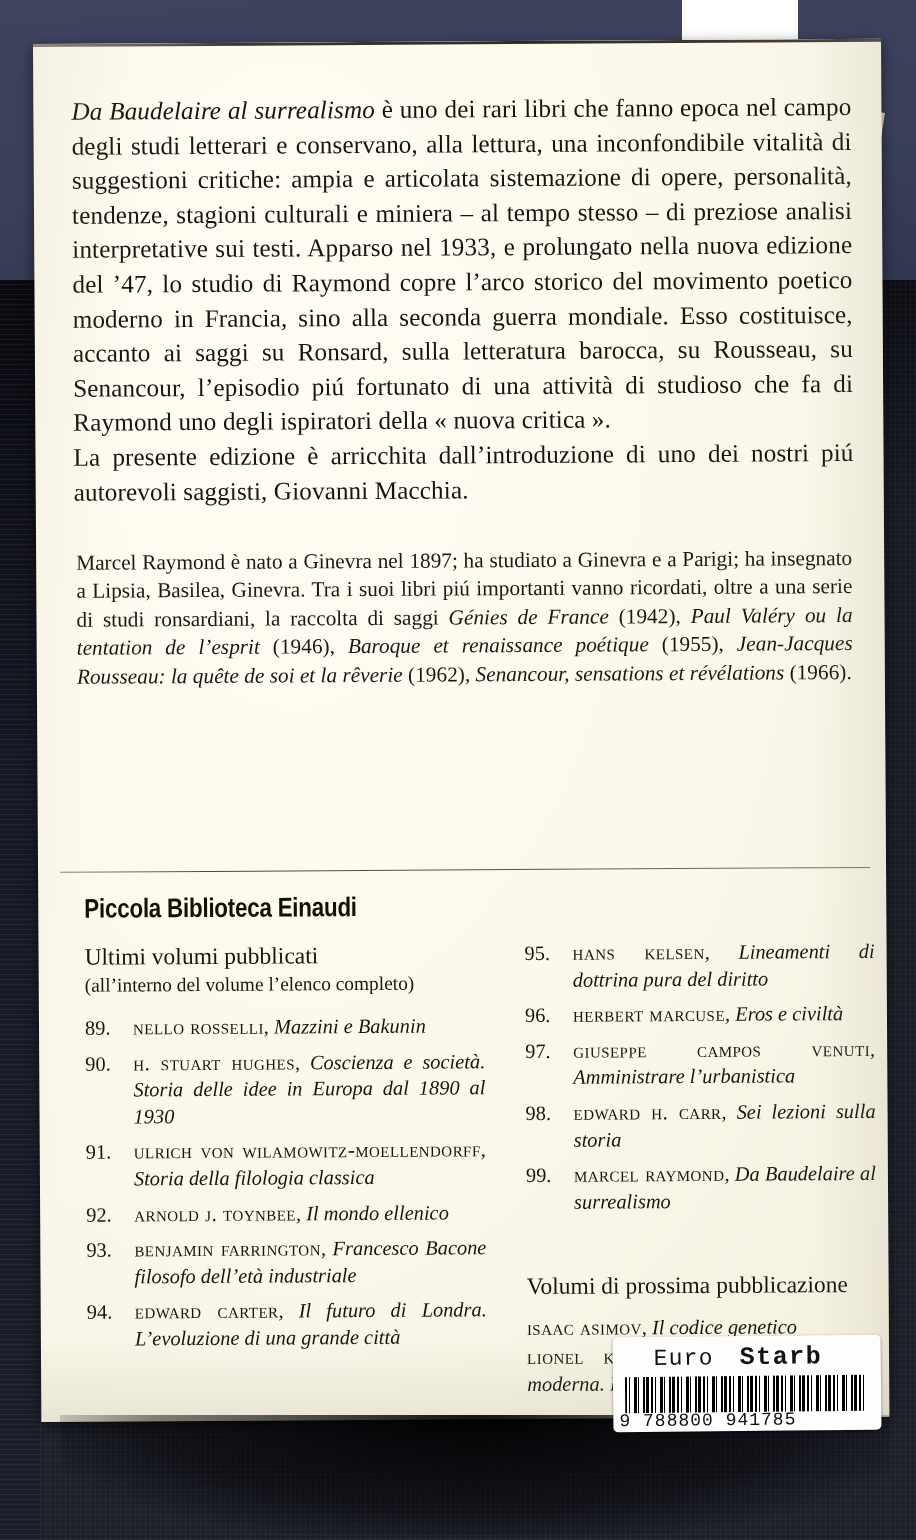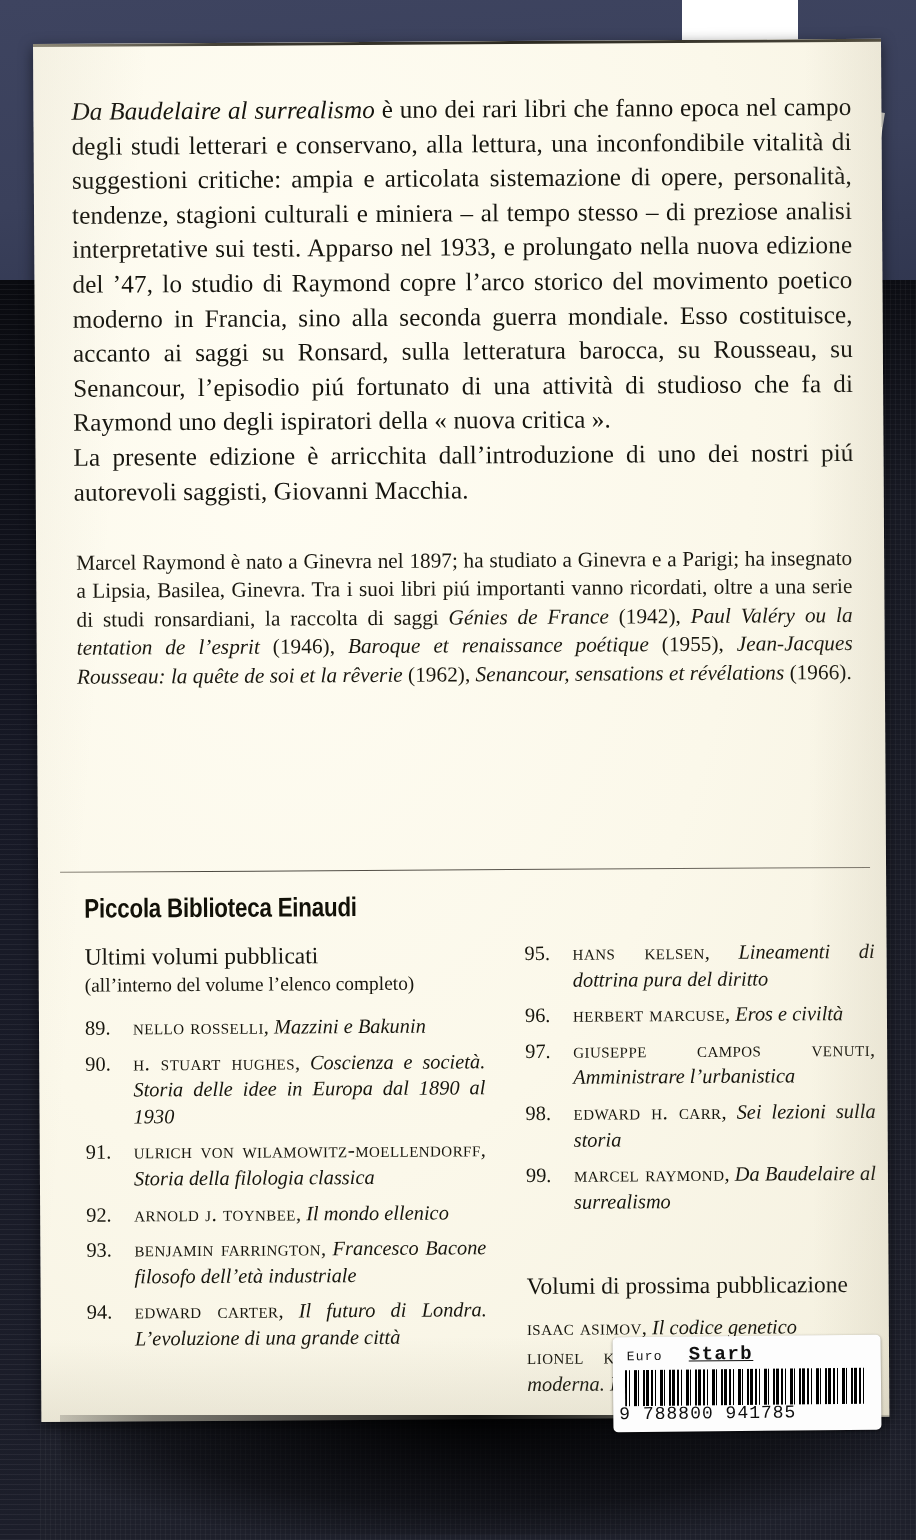--- a/index.html
+++ b/index.html
@@ -251,22 +251,22 @@
     overflow: hidden;
     z-index: 30;
   }
   .sticker-row {
     display: flex;
     align-items: baseline;
     padding: 7px 0 0 14px;
     font-family: "Liberation Mono", monospace;
     color: #121212;
   }
-  .st-euro { font-size: 13px; letter-spacing: 1.2px; }
-  .st-price { font-size: 19px; font-weight: bold; letter-spacing: 1.5px; margin-left: 26px; text-decoration: underline; }
+  .st-euro { font-size: 23px; letter-spacing: 1.2px; margin-left: 27px; }
+  .st-price { font-size: 25px; font-weight: bold; letter-spacing: 1.5px; margin-left: 26px; }
   .barcode {
     margin: 4px 0 0 12px;
     width: 240px;
     height: 36px;
     background-image: repeating-linear-gradient(90deg,
       #000 0px, #000 2px, #fff 2px, #fff 4px,
       #000 4px, #000 5px, #fff 5px, #fff 9px,
       #000 9px, #000 12px, #fff 12px, #fff 13px,
       #000 13px, #000 14px, #fff 14px, #fff 18px,
       #000 18px, #000 20px, #fff 20px, #fff 21px,

